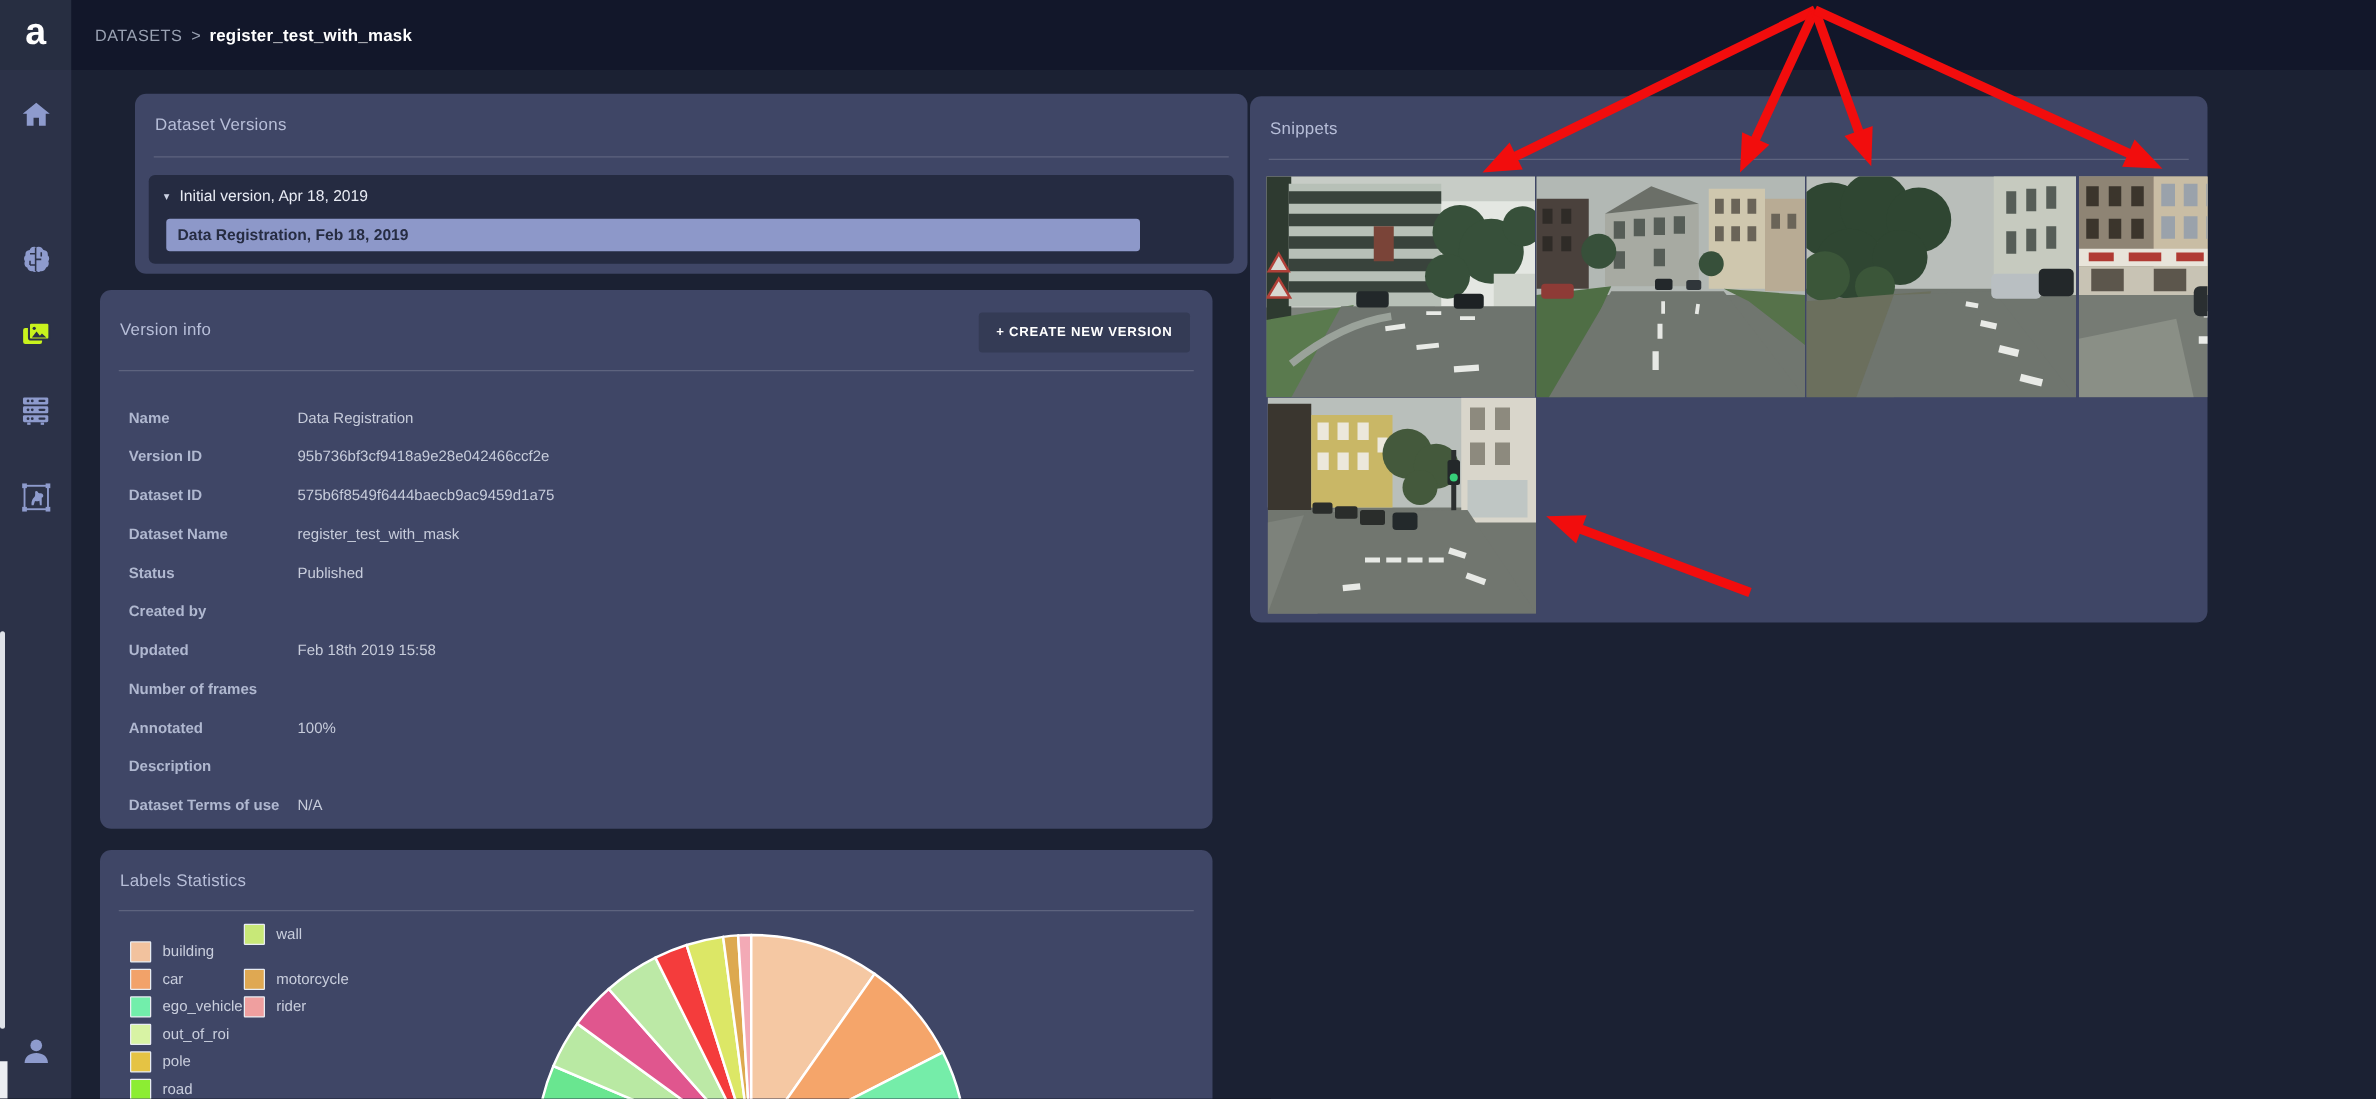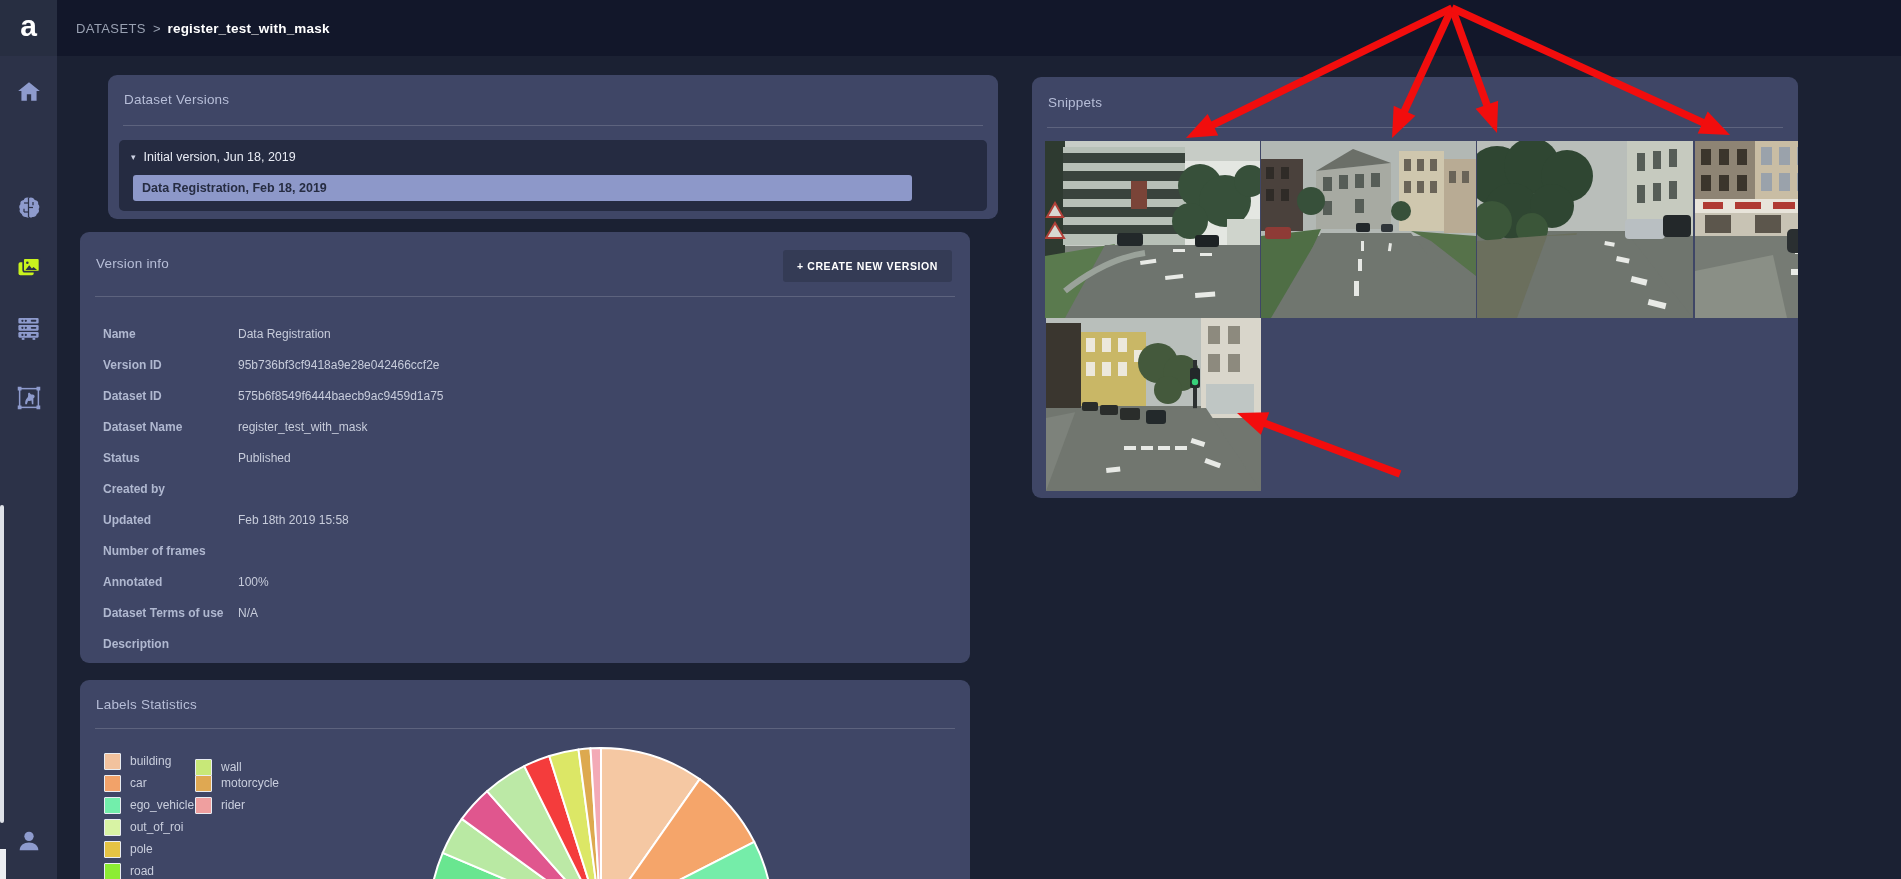--- a/index.html
+++ b/index.html
@@ -51,21 +51,21 @@
   .info-value{color:#c7ccdb;font-size:12px;}
 
   
   #p-labels{left:80px;top:680px;width:890px;height:430px;}
   .legend-item{position:absolute;display:flex;align-items:center;height:16px;}
   .legend-swatch{width:15px;height:15px;border:1px solid #e8ecf2;border-radius:1px;flex:0 0 15px;}
   .legend-label{margin-left:9px;color:#c9cedd;font-size:12px;}
   #pie-svg{position:absolute;left:345px;top:64px;}
 
   
-  #p-snippets{left:1032px;top:77px;width:766px;height:421px;}
+  #p-snippets{left:1000px;top:77px;width:766px;height:421px;}
   .thumb{position:absolute;overflow:hidden;cursor:pointer;}
   .thumb svg{display:block;}
 
   
   #arrows{position:absolute;left:0;top:0;width:1901px;height:879px;z-index:40;pointer-events:none;}
 </style>
 </head>
 <body>
 
 <div id="app">
@@ -166,21 +166,21 @@
   </nav>
   <div class="scroll-thumb"></div>
   <div class="scroll-btn"></div>
 
   <section class="panel" id="p-versions">
     <div class="panel-title" style="top:17px">Dataset Versions</div>
     <div class="panel-divider" style="top:50px"></div>
     <div class="tree-box">
       <div class="tree-root">
         <span class="caret">▾</span>
-        <span class="tree-root-label">Initial version, Jun 18, 2019</span>
+        <span class="tree-root-label">Initial version, Apr 18, 2019</span>
       </div>
       <div class="tree-selected">
         <span>Data Registration, Feb 18, 2019</span>
       </div>
     </div>
   </section>
 
   <section class="panel" id="p-info">
     <div class="panel-title" style="top:24px">Version info</div>
     <button class="create-btn">+ CREATE NEW VERSION</button>
@@ -216,26 +216,26 @@
         </div>
         <div class="info-row">
           <div class="info-label">Number of frames</div>
           <div class="info-value"></div>
         </div>
         <div class="info-row">
           <div class="info-label">Annotated</div>
           <div class="info-value">100%</div>
         </div>
         <div class="info-row">
+          <div class="info-label">Description</div>
+          <div class="info-value"></div>
+        </div>
+        <div class="info-row">
           <div class="info-label">Dataset Terms of use</div>
           <div class="info-value">N/A</div>
-        </div>
-        <div class="info-row">
-          <div class="info-label">Description</div>
-          <div class="info-value"></div>
         </div>
       </div>
   </section>
 
   <section class="panel" id="p-labels">
     <div class="panel-title" style="top:17px">Labels Statistics</div>
     <div class="panel-divider" style="top:48px"></div>
     <div id="legend">
         <div class="legend-item" style="left: 24px; top: 73px; text-align: center;">
           <span class="legend-swatch" style="background: rgb(242, 194, 158);"></span>
@@ -254,21 +254,21 @@
           <span class="legend-label">out_of_roi</span>
         </div>
         <div class="legend-item" style="left: 24px; top: 161px;">
           <span class="legend-swatch" style="background: rgb(229, 195, 68);"></span>
           <span class="legend-label">pole</span>
         </div>
         <div class="legend-item" style="left: 24px; top: 183px;">
           <span class="legend-swatch" style="background: rgb(140, 237, 51);"></span>
           <span class="legend-label">road</span>
         </div>
-        <div class="legend-item" style="left: 115px; top: 79px;">
+        <div class="legend-item" style="left: 115px; top: 59px;">
           <span class="legend-swatch" style="background: rgb(200, 232, 120);"></span>
           <span class="legend-label">wall</span>
         </div>
         <div class="legend-item" style="left: 115px; top: 95px;">
           <span class="legend-swatch" style="background: rgb(223, 168, 82);"></span>
           <span class="legend-label">motorcycle</span>
         </div>
         <div class="legend-item" style="left: 115px; top: 117px;">
           <span class="legend-swatch" style="background: rgb(239, 159, 159);"></span>
           <span class="legend-label">rider</span>

